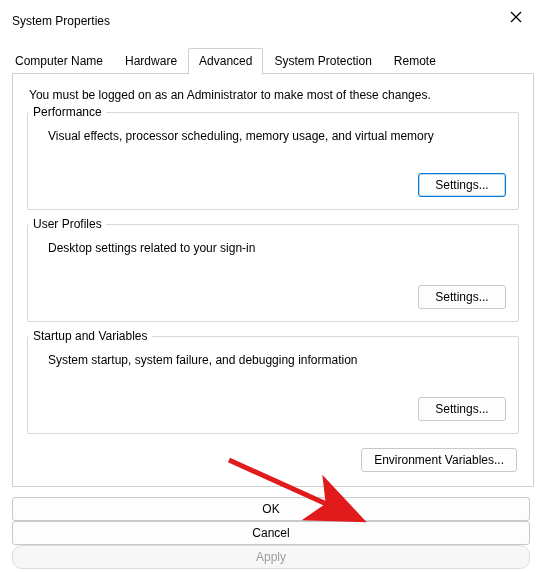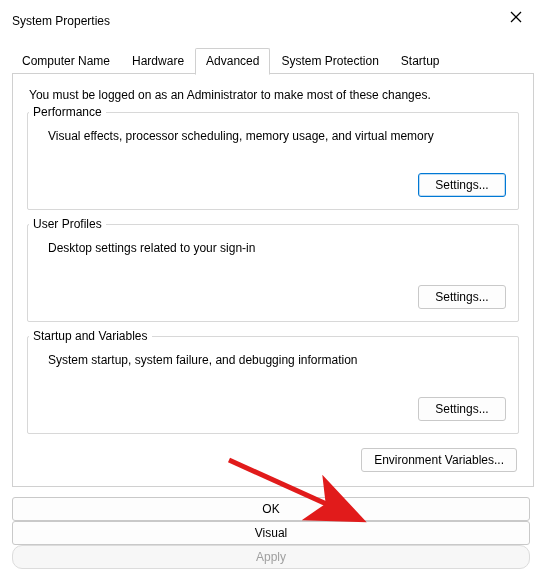--- a/index.html
+++ b/index.html
@@ -7,21 +7,21 @@
     .window { width: 546px; height: 424px; background: #fff; display: flex; flex-direction: column; }
 
     
     .titlebar { display: flex; align-items: center; height: 34px; padding: 0 10px; }
     .title { font-size: 12px; color: #000; padding-left: 2px; padding-top: 8px; }
     .spacer { flex: 1; }
     .close-btn { width: 40px; height: 34px; display: flex; align-items: center; justify-content: center; cursor: pointer; }
     .close-btn svg { width: 12px; height: 12px; }
 
     
-    .tabstrip { display: flex; align-items: flex-start; padding: 0 11px; margin-top: 14px; position: relative; }
+    .tabstrip { display: flex; align-items: flex-start; padding: 0 4px; margin-top: 14px; position: relative; }
     .tabstrip::after { content: ""; position: absolute; left: 12px; right: 12px; bottom: 0; height: 1px; background: #d0d0d0; z-index: 0; }
     .tab { padding: 5px 10px 6px 10px; font-size: 12px; color: #000; border: 1px solid transparent; border-bottom: none; position: relative; z-index: 1; cursor: pointer; }
     .tab.active { background: #fff; border: 1px solid #d0d0d0; border-bottom: 1px solid #fff; border-top-left-radius: 2px; border-top-right-radius: 2px; margin-bottom: -1px; }
 
     
     .panel { margin: 0 12px 0 12px; border: 1px solid #d0d0d0; border-top: none; padding: 12px 14px 14px 14px; background: #fff; flex: 1; position: relative; }
 
     .admintext { font-size: 12px; color: #000; margin: 2px 0 10px 2px; }
 
     
@@ -58,21 +58,21 @@
         <line x1="11" y1="1" x2="1" y2="11" stroke="#000" stroke-width="1.2"></line>
       </svg>
     </div>
   </div>
 
   <div class="tabstrip">
     <div class="tab">Computer Name</div>
     <div class="tab">Hardware</div>
     <div class="tab active">Advanced</div>
     <div class="tab">System Protection</div>
-    <div class="tab">Startup</div>
+    <div class="tab">Remote</div>
   </div>
 
   <div class="panel">
     <div class="admintext">You must be logged on as an Administrator to make most of these changes.</div>
 
     <div class="group">
       <span class="legend">Performance</span>
       <div class="desc">Visual effects, processor scheduling, memory usage, and virtual memory</div>
       <div class="btnrow">
         <button class="btn primary-outline">Settings...</button>
@@ -107,17 +107,17 @@
           </marker>
         </defs>
         <line x1="6" y1="6" x2="130" y2="62" stroke-width="5" marker-end="url(#ah)" stroke="#e11b1b"></line>
       </svg>
     </div>
 
   </div>
 
   <div class="footer">
     <button class="btn">OK</button>
-    <button class="btn">Visual</button>
+    <button class="btn">Cancel</button>
     <button class="btn disabled">Apply</button>
   </div>
 
 </div>
 
 </body></html>

